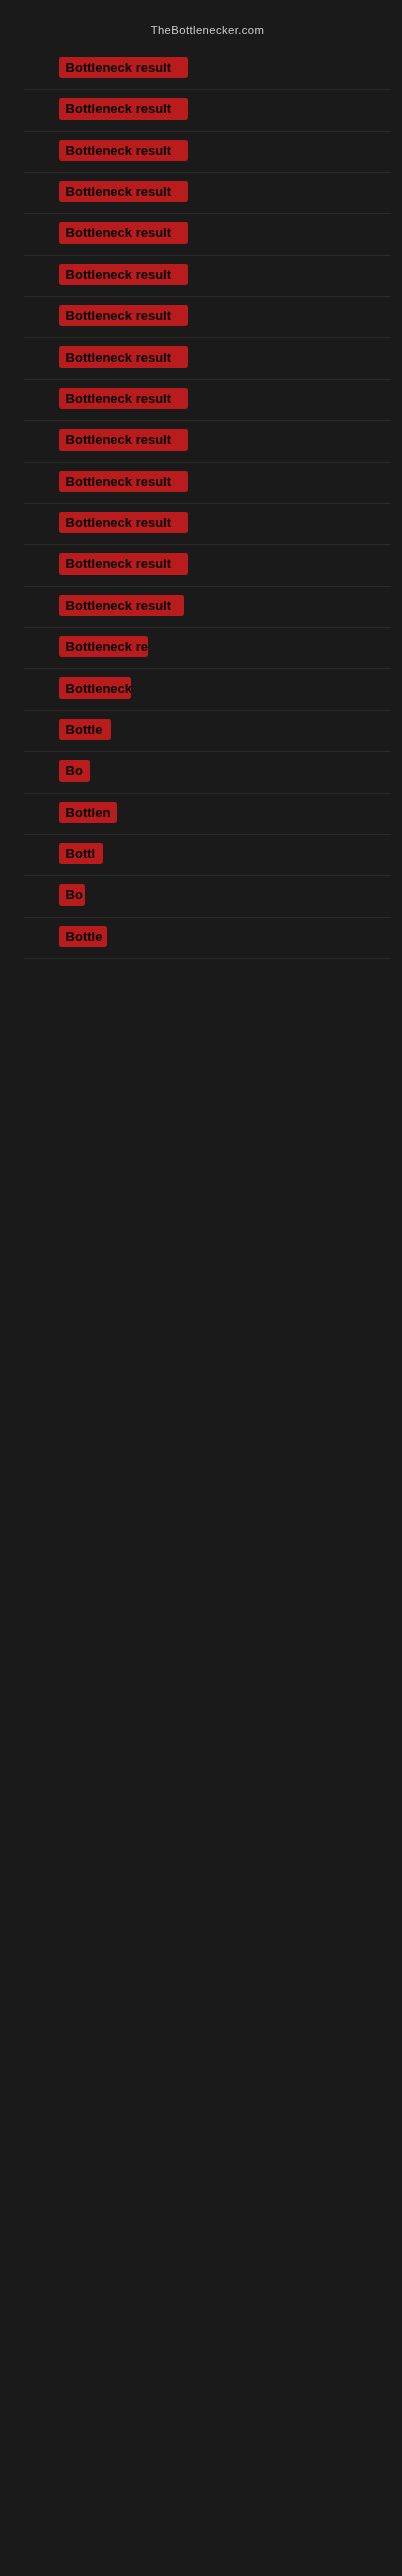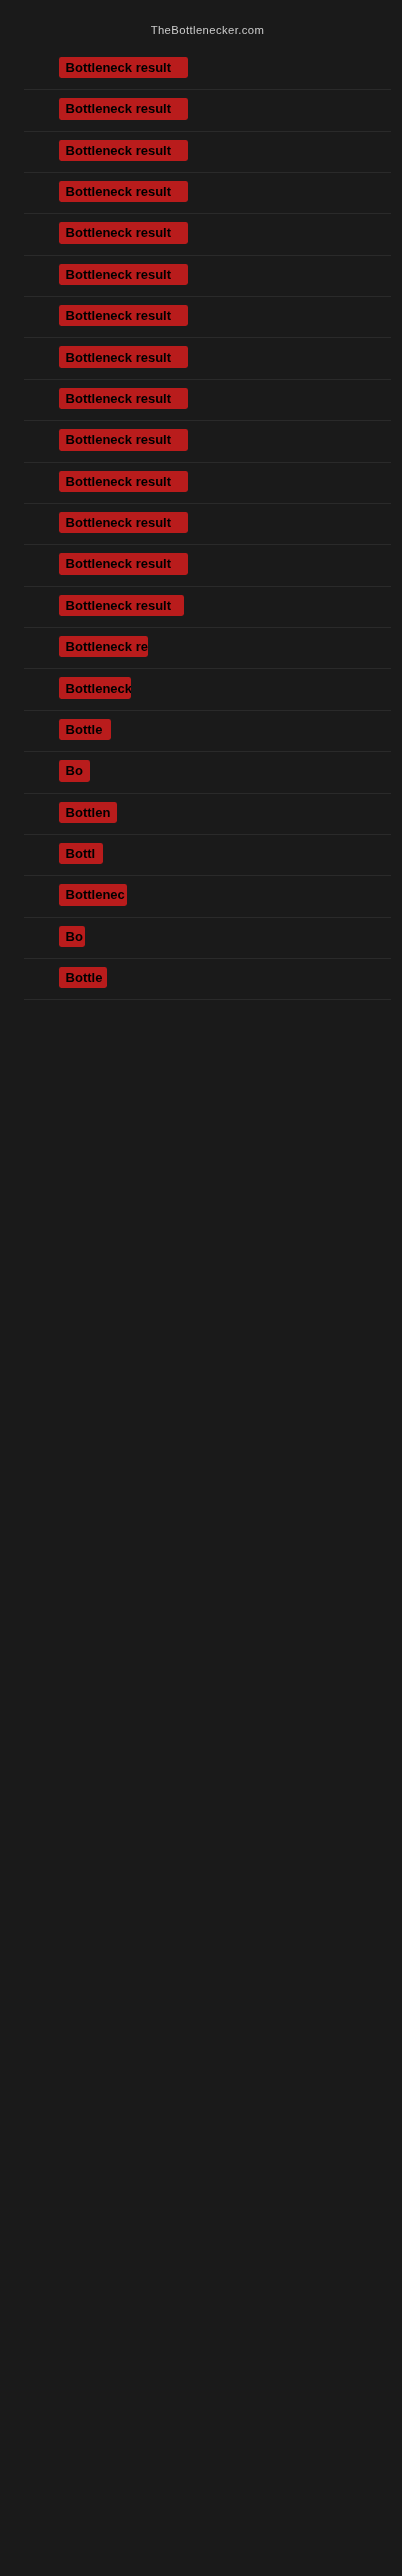--- a/index.html
+++ b/index.html
@@ -61,18 +61,17 @@
       <div class="row"><span class="bottleneck-badge" style="max-width: 129px; width: 129px;">Bottleneck result</span></div>
       <div class="row"><span class="bottleneck-badge" style="max-width: 129px; width: 129px;">Bottleneck result</span></div>
       <div class="row"><span class="bottleneck-badge" style="max-width: 129px; width: 129px;">Bottleneck result</span></div>
       <div class="row"><span class="bottleneck-badge" style="max-width: 125px; width: 125px;">Bottleneck result</span></div>
       <div class="row"><span class="bottleneck-badge" style="max-width: 89px; width: 89px;">Bottleneck re</span></div>
       <div class="row"><span class="bottleneck-badge" style="max-width: 72px; width: 73px;">Bottleneck</span></div>
       <div class="row"><span class="bottleneck-badge" style="max-width: 52px; width: 52px;">Bottle</span></div>
       <div class="row"><span class="bottleneck-badge" style="max-width: 31px; width: 31px;">Bo</span></div>
       <div class="row"><span class="bottleneck-badge" style="max-width: 58px; width: 80px;">Bottlen</span></div>
       <div class="row"><span class="bottleneck-badge" style="max-width: 44px; width: 60px;">Bottl</span></div>
-      <div class="row"><span class="bottleneck-badge" style="max-width: 68px; width: 68px;">Bottlenec</span></div>
       <div class="row"><span class="bottleneck-badge" style="max-width: 26px; width: 26px;">Bo</span></div>
       <div class="row"><span class="bottleneck-badge" style="max-width: 48px; width: 48px;">Bottle</span></div>
     </div>
 </div>
 
 
 </body></html>

